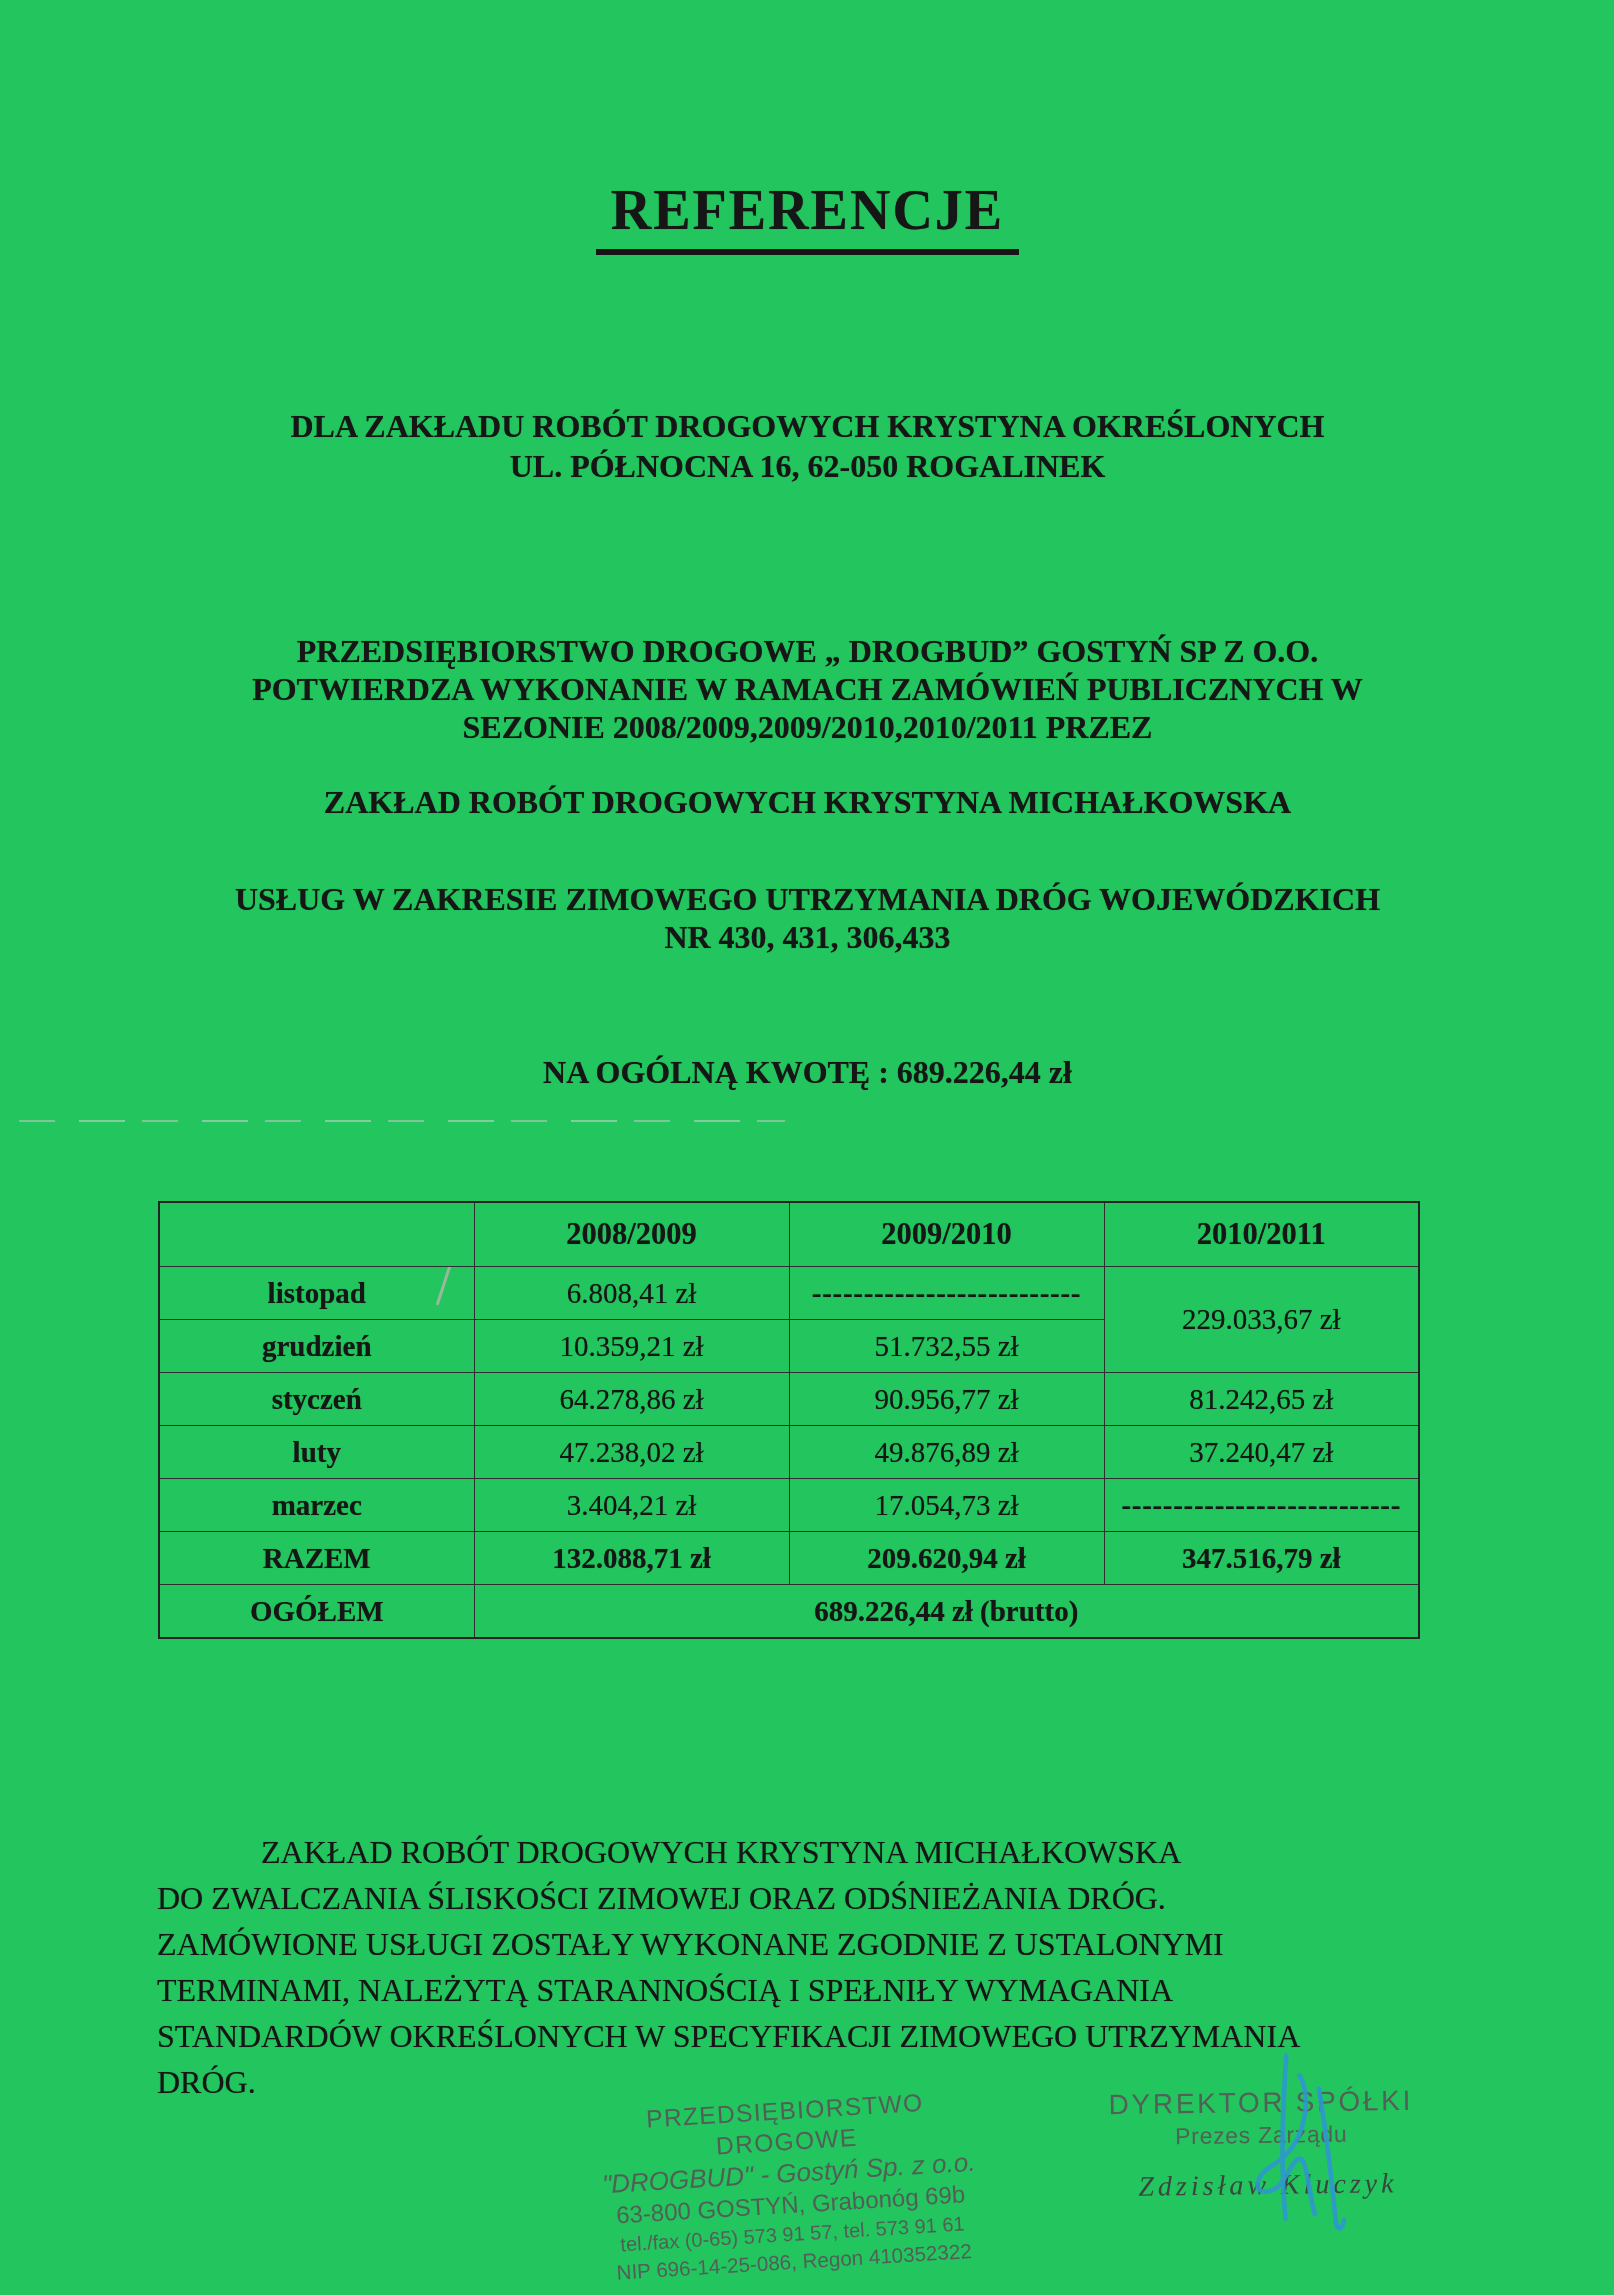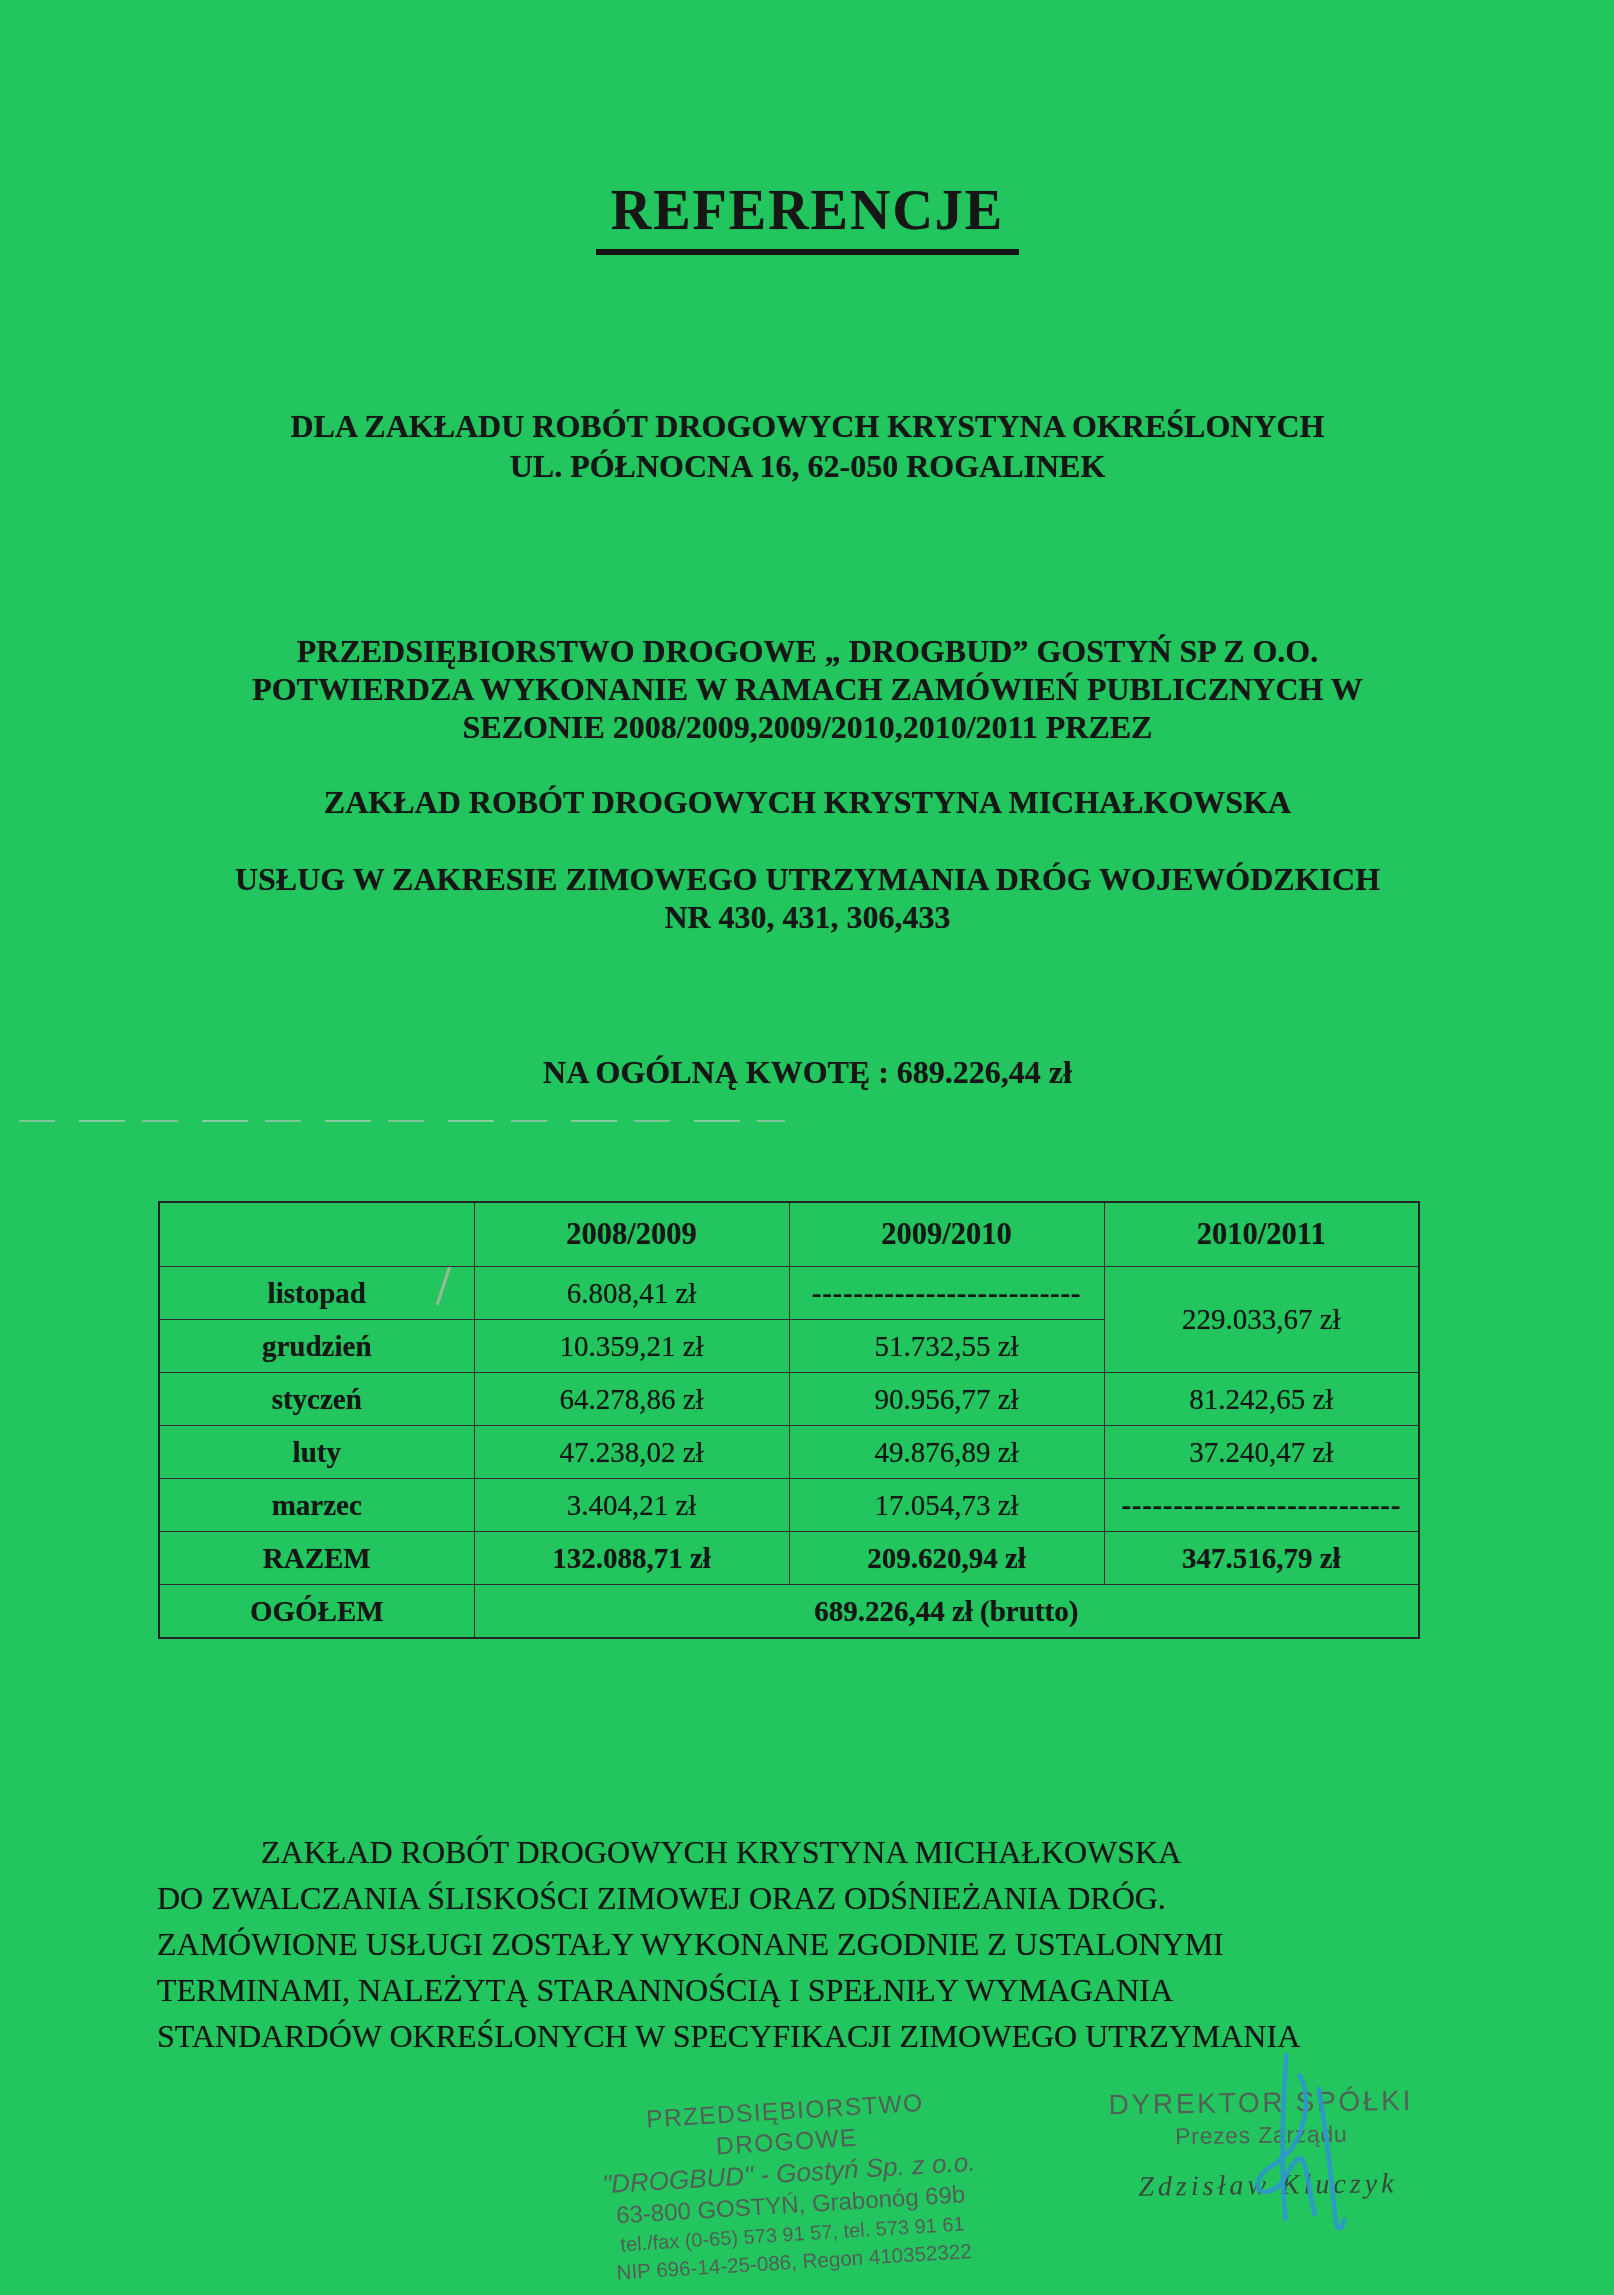--- a/index.html
+++ b/index.html
@@ -20,21 +20,21 @@
     display:inline-block;
     font-size:56px; font-weight:bold; letter-spacing:2px;
     padding:0 14.6px 6.6px 14.6px;
     border-bottom:6px solid #151515;
   }
   .center-block{ position:absolute; left:0; width:100%; text-align:center; font-weight:bold; }
   .center-block div{ white-space:nowrap; }
   .addressee{ top:406px; font-size:32px; line-height:40px; }
   .confirmation{ top:632px; font-size:32px; line-height:38px; }
   .contractor{ top:784px; font-size:32px; }
-  .services{ top:860px; font-size:32px; line-height:38px; }
+  .services{ top:880px; font-size:32px; line-height:38px; }
   .kwota{ top:1054px; font-size:32px; }
 
   
   .artifact-line{
     position:absolute; top:1120px; left:18.6px; width:766px; height:2px;
     background:repeating-linear-gradient(90deg,#c9c7c2 0 36px, transparent 36px 60px, #d4d2cd 60px 106px, transparent 106px 123px);
     opacity:.55;
   }
   .artifact-slash{
     position:absolute; top:1265px; left:442px; width:2.7px; height:41px;
@@ -183,20 +183,21 @@
     </tr>
   </tbody>
     </table>
 
   <div class="body-par doc-text">
     <div class="indent">ZAKŁAD ROBÓT DROGOWYCH KRYSTYNA MICHAŁKOWSKA</div>
     <div>DO ZWALCZANIA ŚLISKOŚCI ZIMOWEJ ORAZ ODŚNIEŻANIA DRÓG.</div>
     <div>ZAMÓWIONE USŁUGI ZOSTAŁY WYKONANE ZGODNIE Z USTALONYMI</div>
     <div>TERMINAMI, NALEŻYTĄ STARANNOŚCIĄ I SPEŁNIŁY WYMAGANIA</div>
     <div>STANDARDÓW OKREŚLONYCH W SPECYFIKACJI ZIMOWEGO UTRZYMANIA</div>
+    <div>DRÓG.</div>
   </div>
 
   <div class="stamp stamp-company">
     <div class="l1">PRZEDSIĘBIORSTWO DROGOWE</div>
     <div class="l2">"DROGBUD" - Gostyń Sp. z o.o.</div>
     <div class="l3">63-800 GOSTYŃ, Grabonóg 69b</div>
     <div class="l4">tel./fax (0-65) 573 91 57, tel. 573 91 61</div>
     <div class="l5">NIP 696-14-25-086, Regon 410352322</div>
   </div>
 

